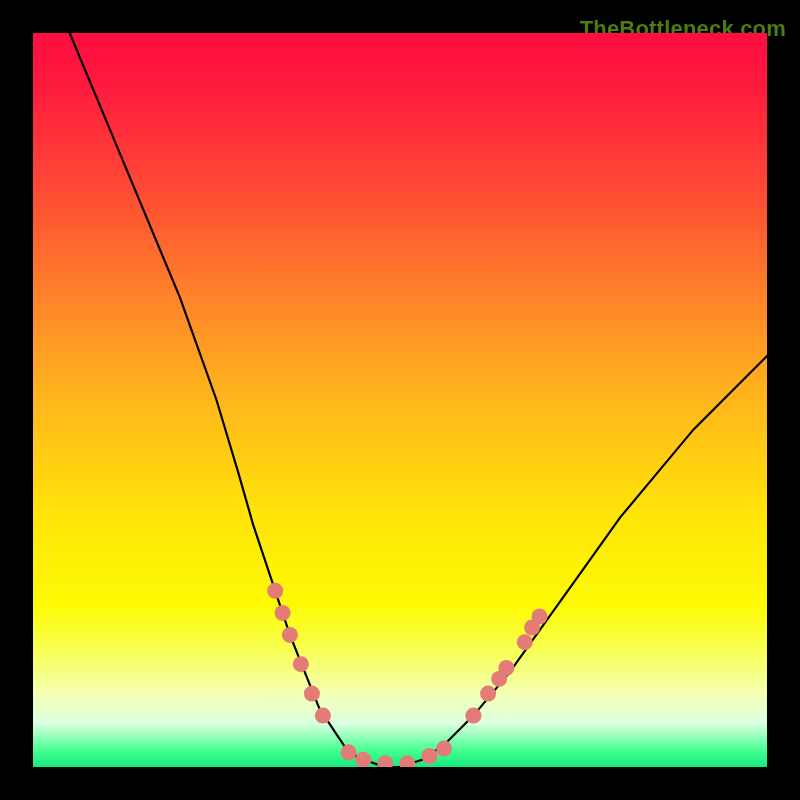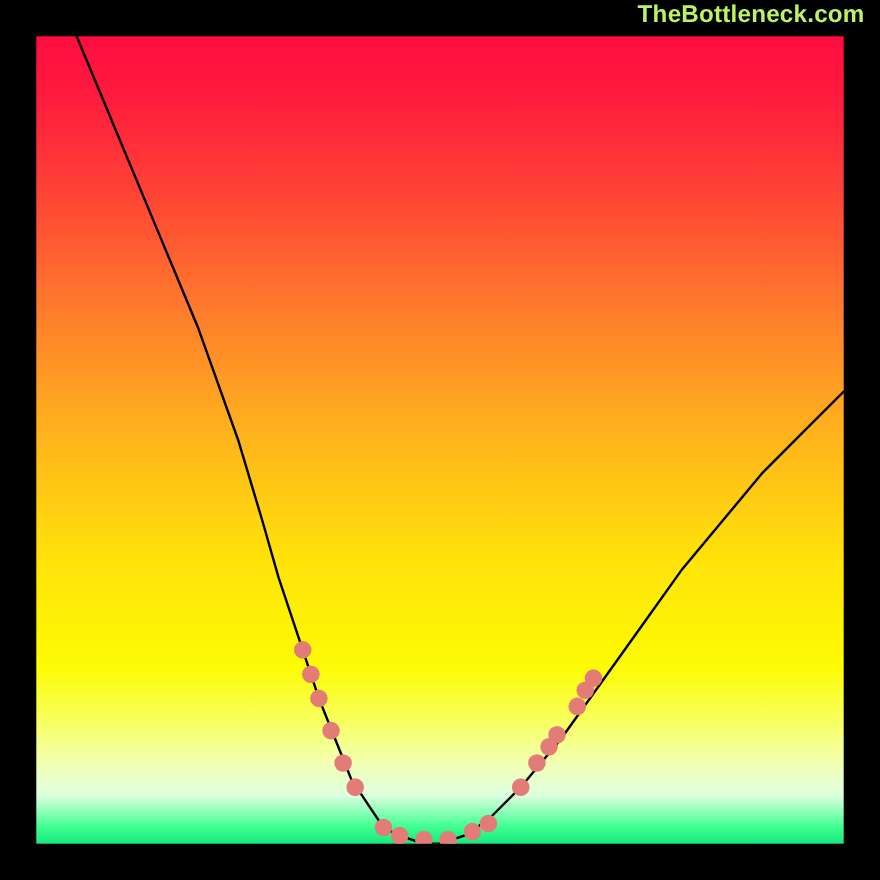--- a/index.html
+++ b/index.html
@@ -35,23 +35,23 @@
       #fdfb03 78%,
       #f8ff52 84%,
       #f3ffb2 90%,
       #ddffe0 94%,
       #3dff8e 98%,
       #18e87f 100%
     );
   }
   .watermark {
     position: absolute;
-    top: 0;
+    top: 16px;
     right: 14px;
-    color: #bef264;
+    color: #4d7c0f;
     font-size: 22px;
     font-weight: 600;
     letter-spacing: 0.2px;
     user-select: none;
   }
   svg.curve {
     position: absolute;
     top: 0;
     left: 0;
     width: 734px;

